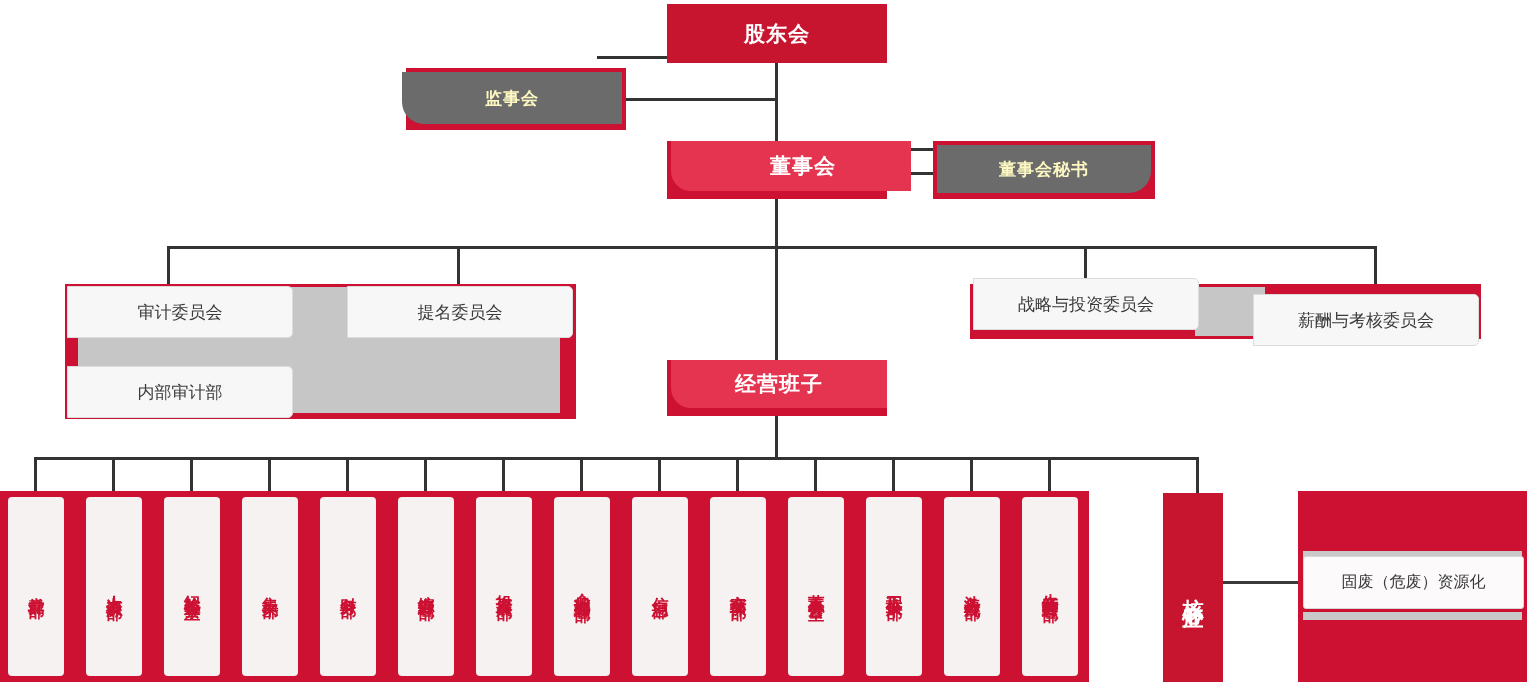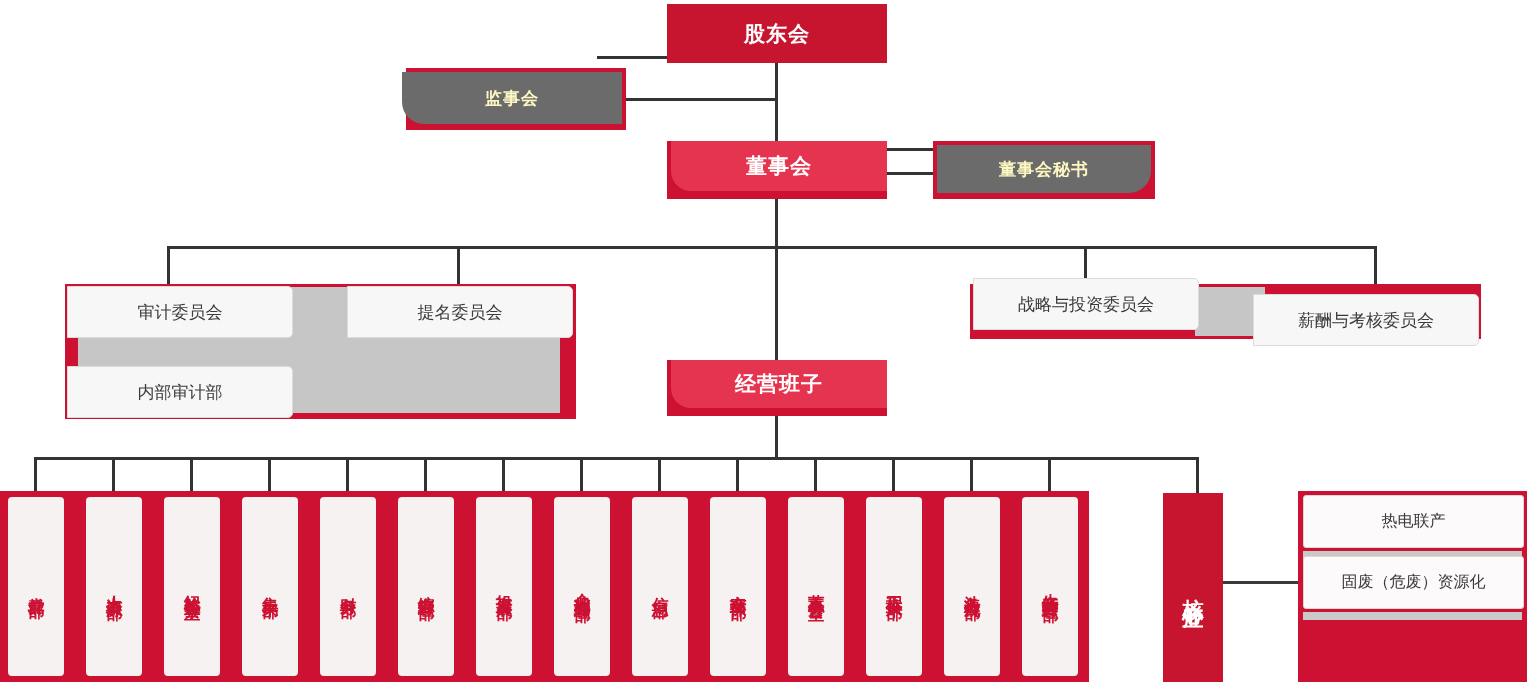--- a/index.html
+++ b/index.html
@@ -137,21 +137,21 @@
   <div class="solidbox" style="left:667px;top:4px;width:220px;height:59px;">
     <span>股东会</span>
   </div>
 
   <div class="plate" style="left:406px;top:68px;width:220px;height:62px;"></div>
   <div class="inner-gray round-bl" style="left:402px;top:72px;width:220px;height:52px;">
     <span>监事会</span>
   </div>
 
   <div class="plate" style="left:667px;top:141px;width:220px;height:58px;"></div>
-  <div class="inner-lightred" style="left:671px;top:141px;width:216px;height:50px;">
+  <div class="inner-lightred" style="left:671px;top:141px;width:216px;height:50px;padding-left:24px;">
     <span>董事会</span>
   </div>
 
   <div class="plate" style="left:933px;top:141px;width:222px;height:58px;"></div>
   <div class="inner-gray round-br" style="left:937px;top:145px;width:214px;height:48px;">
     <span>董事会秘书</span>
   </div>
 
   <div class="plate" style="left:65px;top:284px;width:511px;height:135px;"></div>
   <div class="gray-panel" style="left:78px;top:287px;width:482px;height:126px;"></div>
@@ -225,23 +225,20 @@
   <div class="dept" style="left:1022px;top:497px;width:56px;height:179px;">
     <span>生产经营管理部</span>
   </div>
 
   <div class="core" style="left:1163px;top:493px;width:60px;height:189px;">
     <span>核心产业</span>
   </div>
 
   <div class="plate" style="left:1298px;top:491px;width:229px;height:191px;"></div>
 
-  <div class="ibox" style="left:1303px;top:495px;width:219px;height:51px;">
-    <span>热电联产</span>
-  </div>
   <div class="ibar" style="left:1303px;top:551px;width:219px;height:8px;"></div>
 
   <div class="ibox" style="left:1303px;top:556px;width:219px;height:51px;">
     <span>固废（危废）资源化</span>
   </div>
   <div class="ibar" style="left:1303px;top:612px;width:219px;height:8px;"></div>
 
 
 </div>
 

